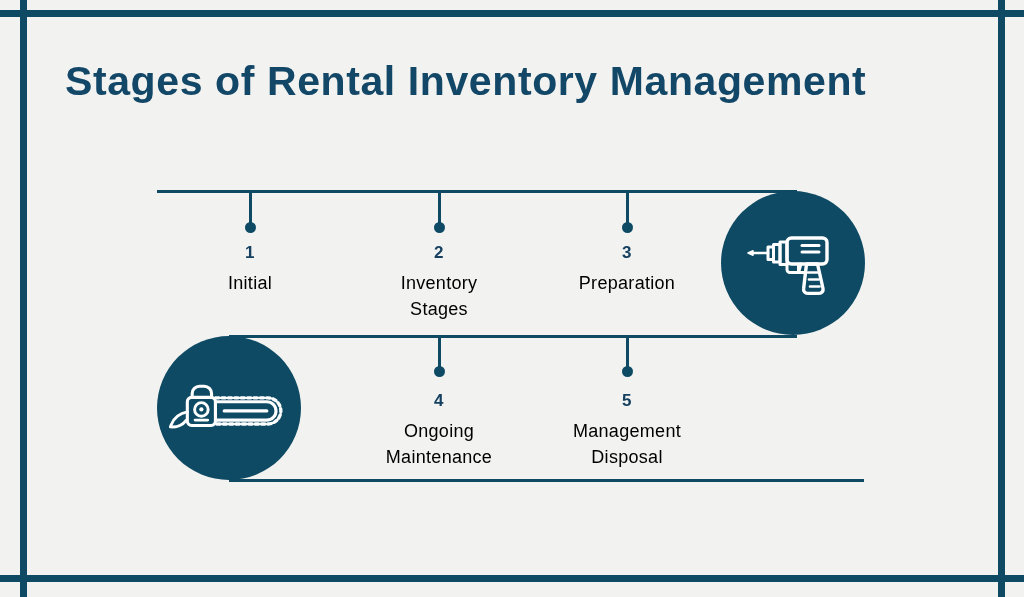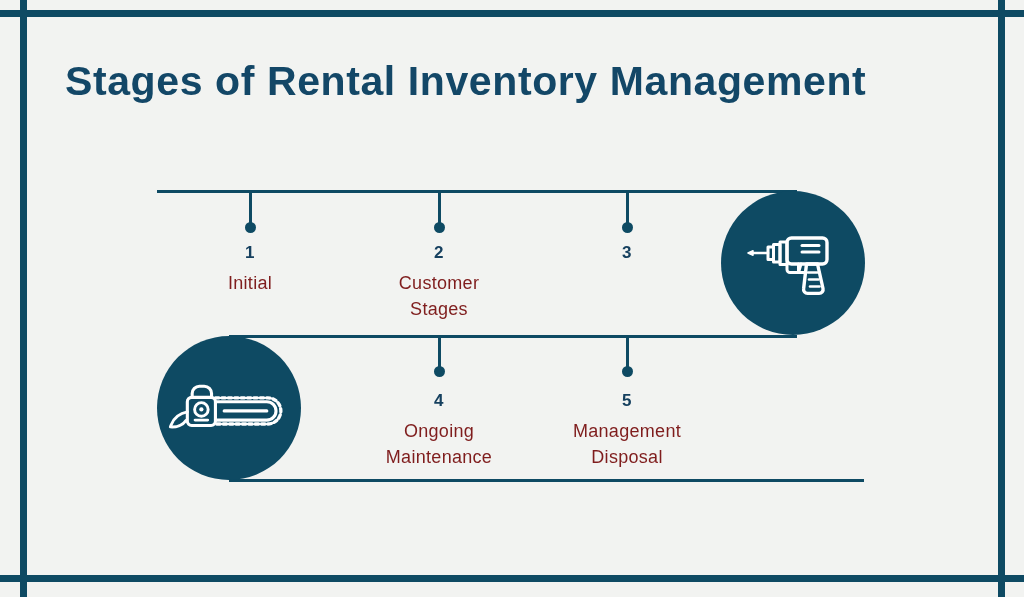--- a/index.html
+++ b/index.html
@@ -29,21 +29,21 @@
   .tl-tick{position:absolute;width:3px;background:#0e4a63;}
   .tl-dot{position:absolute;width:11px;height:11px;border-radius:50%;background:#0e4a63;}
 
   .stage{
     position:absolute;width:190px;text-align:center;
   }
   .stage .num{
     font-size:17px;font-weight:700;color:#16405f;margin-bottom:7px;letter-spacing:.3px;
   }
   .stage .lbl span{
-    display:block;font-size:18px;line-height:26px;color:#7f1d1d;letter-spacing:.3px;
+    display:block;font-size:18px;line-height:26px;color:#000000;letter-spacing:.3px;
   }
 
   .icon-circle{
     position:absolute;width:144px;height:144px;border-radius:50%;
     background:#0e4a63;display:flex;align-items:center;justify-content:center;
     z-index:3;
   }
   .icon-circle svg{stroke:#ffffff;fill:none;stroke-linecap:round;stroke-linejoin:round;}
 </style>
 </head>
@@ -79,28 +79,29 @@
   <div class="stage" style="left:155px;top:243px;">
     <div class="num">1</div>
     <div class="lbl">
       <span>Initial</span>
     </div>
   </div>
 
   <div class="stage" style="left:344px;top:243px;">
     <div class="num">2</div>
     <div class="lbl">
-      <span>Customer</span>
+      <span>Inventory</span>
       <span>Stages</span>
     </div>
   </div>
 
   <div class="stage" style="left:532px;top:243px;">
     <div class="num">3</div>
     <div class="lbl">
+      <span>Preparation</span>
     </div>
   </div>
 
   <div class="stage" style="left:344px;top:391px;">
     <div class="num">4</div>
     <div class="lbl">
       <span>Ongoing</span>
       <span>Maintenance</span>
     </div>
   </div>

